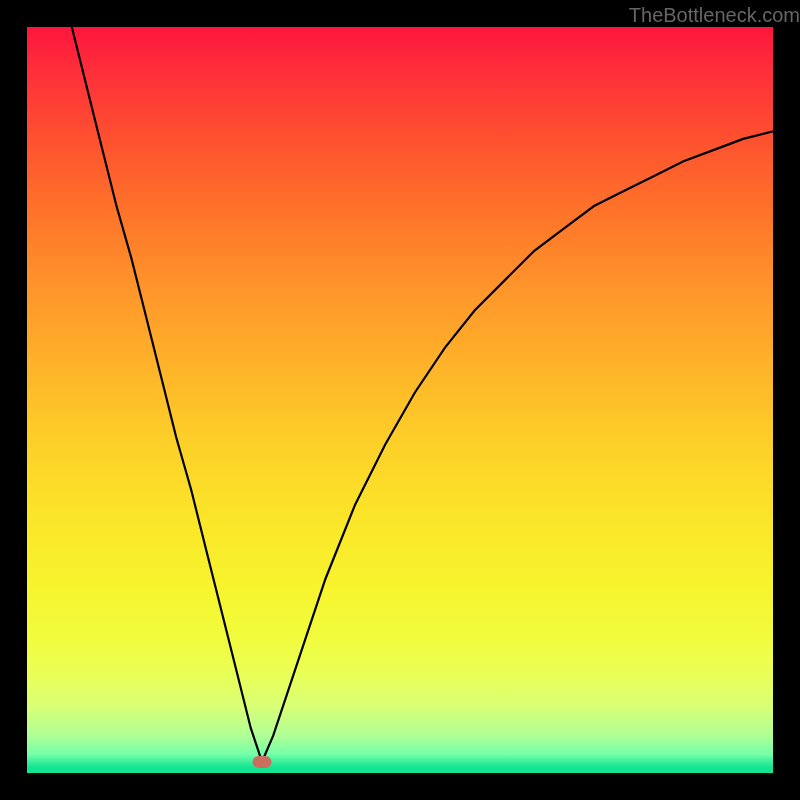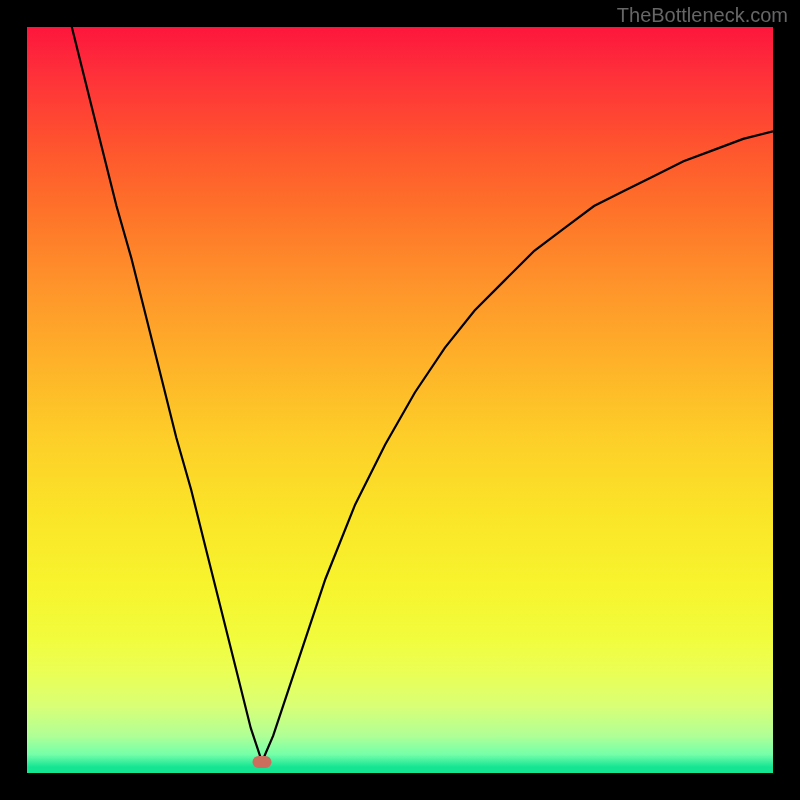--- a/index.html
+++ b/index.html
@@ -6,21 +6,21 @@
   body {
     width: 800px;
     height: 800px;
     background: #000;
     position: relative;
     font-family: Arial, sans-serif;
   }
   .watermark {
     position: absolute;
     top: 4px;
-    right: 12px;
+    right: 0;
     color: #666;
     font-size: 20px;
     font-weight: 500;
     z-index: 10;
   }
   .plot-area {
     position: absolute;
     left: 27px;
     top: 27px;
     width: 746px;

